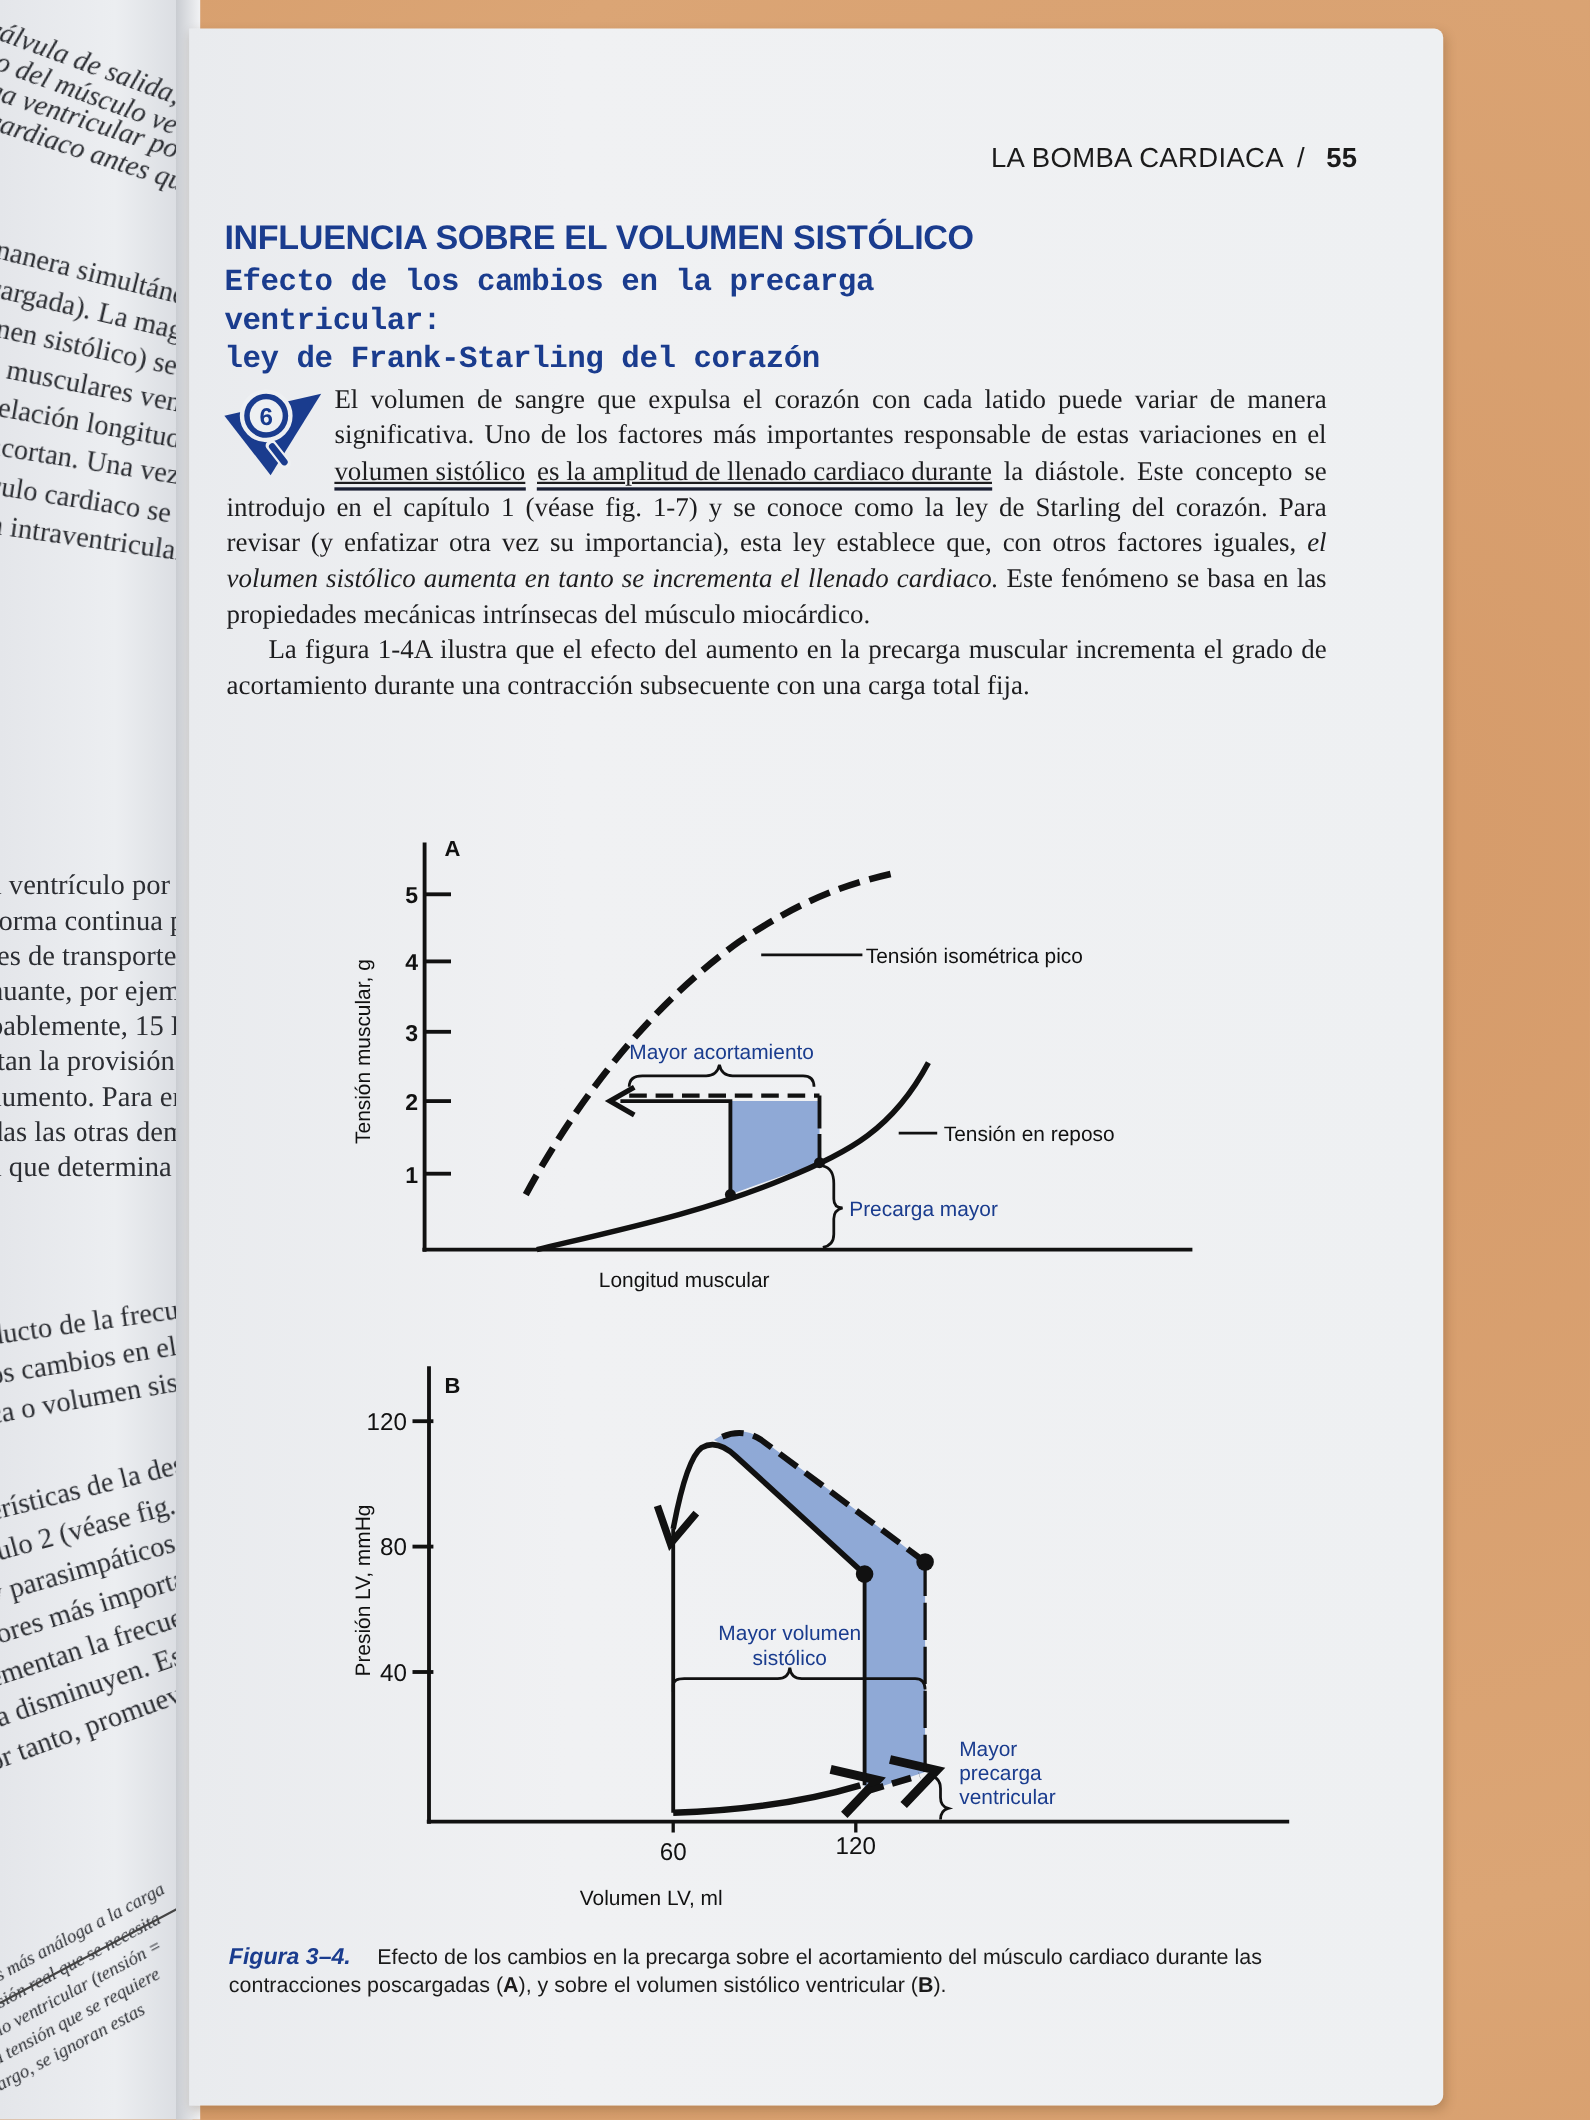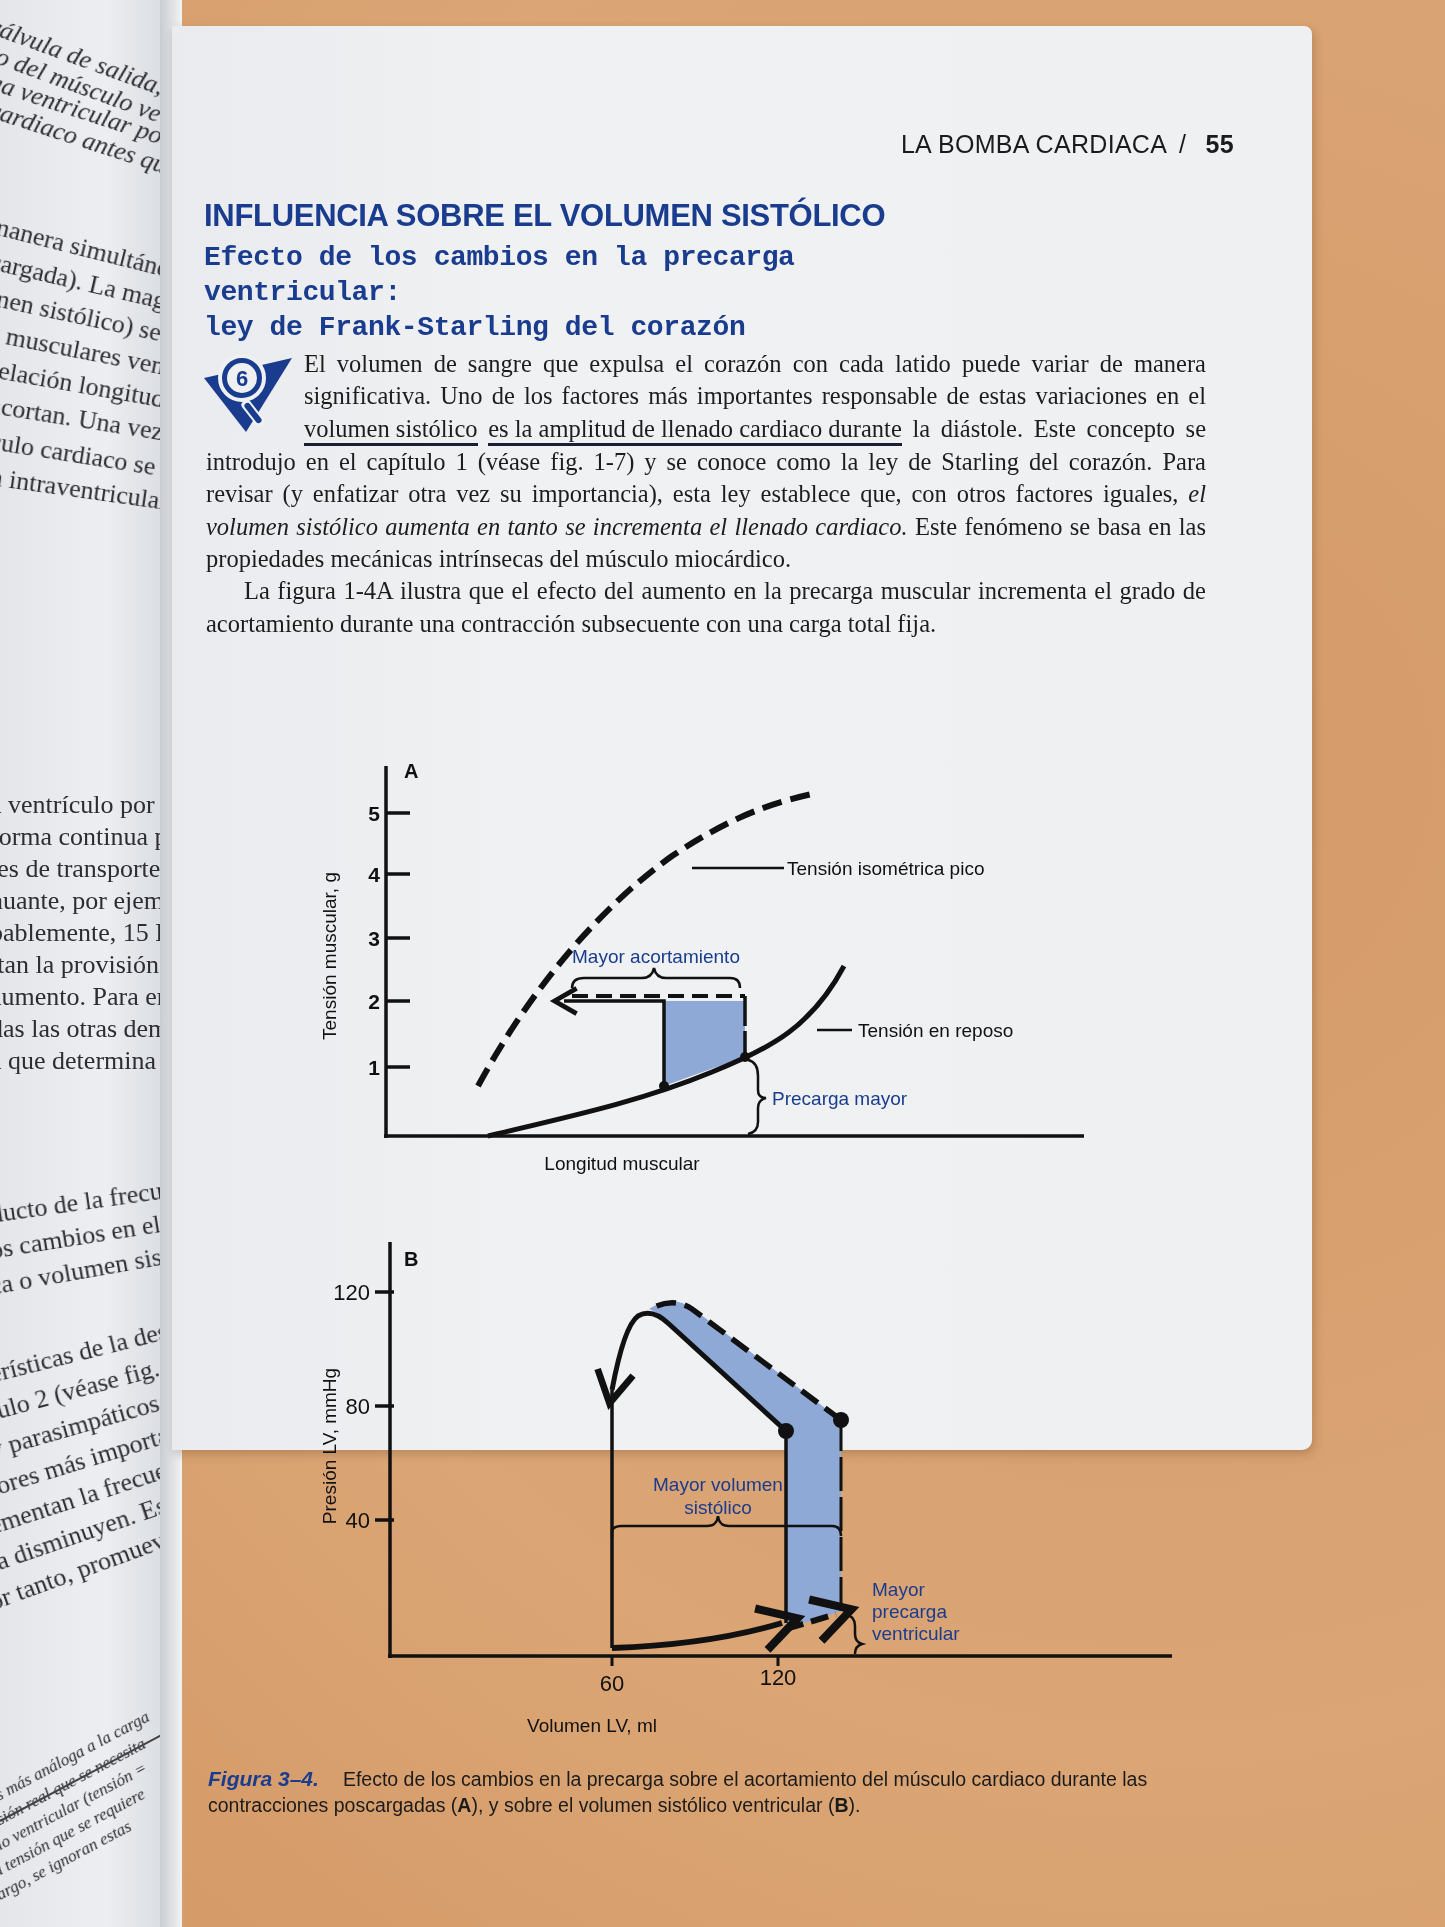--- a/index.html
+++ b/index.html
@@ -18,21 +18,21 @@
   .left-page .lp-line {
     position:absolute; left:-10px; white-space:nowrap; color:#2c2e33;
     font-family:"Liberation Serif", serif; transform-origin:left center;
     filter:blur(0.5px);
   }
   .left-page .lp-rule { position:absolute; left:0; top:1820px; width:200px; height:2px; background:#444; transform:rotate(-28deg); transform-origin:left; }
   .gutter { position:absolute; left:160px; top:0; width:22px; height:1927px; background:linear-gradient(90deg,#c9ccd1,#f1f2f4); }
 
   
   .page {
-    position:absolute; left:172px; top:26px; width:1140px; height:1424px;
+    position:absolute; left:172px; top:26px; width:1140px; height:1888px;
     background:linear-gradient(90deg,#e9ebee 0%,#f0f1f3 30%,#eef0f2 100%);
     border-radius:0 8px 10px 0;
     box-shadow: 2px 4px 10px rgba(80,50,20,0.25);
   }
   .running-head {
     position:absolute; right:78px; top:104px; font-family:"Liberation Sans", sans-serif;
     font-size:25px; color:#1b1b1b; letter-spacing:0.3px;
   }
   .running-head .pg { font-weight:bold; margin-left:6px; }
   .h1 {
@@ -44,21 +44,21 @@
     font-weight:bold; font-size:28px; line-height:35px; color:#1a3c8e; letter-spacing:-0.4px; width:800px;
   }
   .body-text {
     position:absolute; left:34px; top:322px; width:1000px;
     font-size:24.5px; line-height:32.4px; color:#1d1d1f; text-align:justify;
   }
   .body-text p { margin:0; }
   .body-text .first { text-indent:0; }
   .body-text .indent { text-indent:38px; }
   .body-text em { font-style:italic; }
-  .hl-line1 { display:inline-block; border-bottom:3px solid #1a1f33; line-height:28px; }
+  .hl-line1 { display:inline-block; border-bottom:3px solid #1a1f33; line-height:28px;text-decoration:underline; }
   .icon-six { float:left; width:92px; height:86px; margin:0 10px 0 -4px; }
 
   
   .fig-svg { position:absolute; left:0; top:0; }
   .caption {
     position:absolute; left:36px; top:1740px; width:1020px; font-family:"Liberation Sans", sans-serif;
     font-size:19.5px; line-height:26px; color:#1b1b1b;
   }
   .caption .fig-label { color:#1a3c8e; font-weight:bold; font-style:italic; font-size:21px; margin-right:24px; }
 </style>

